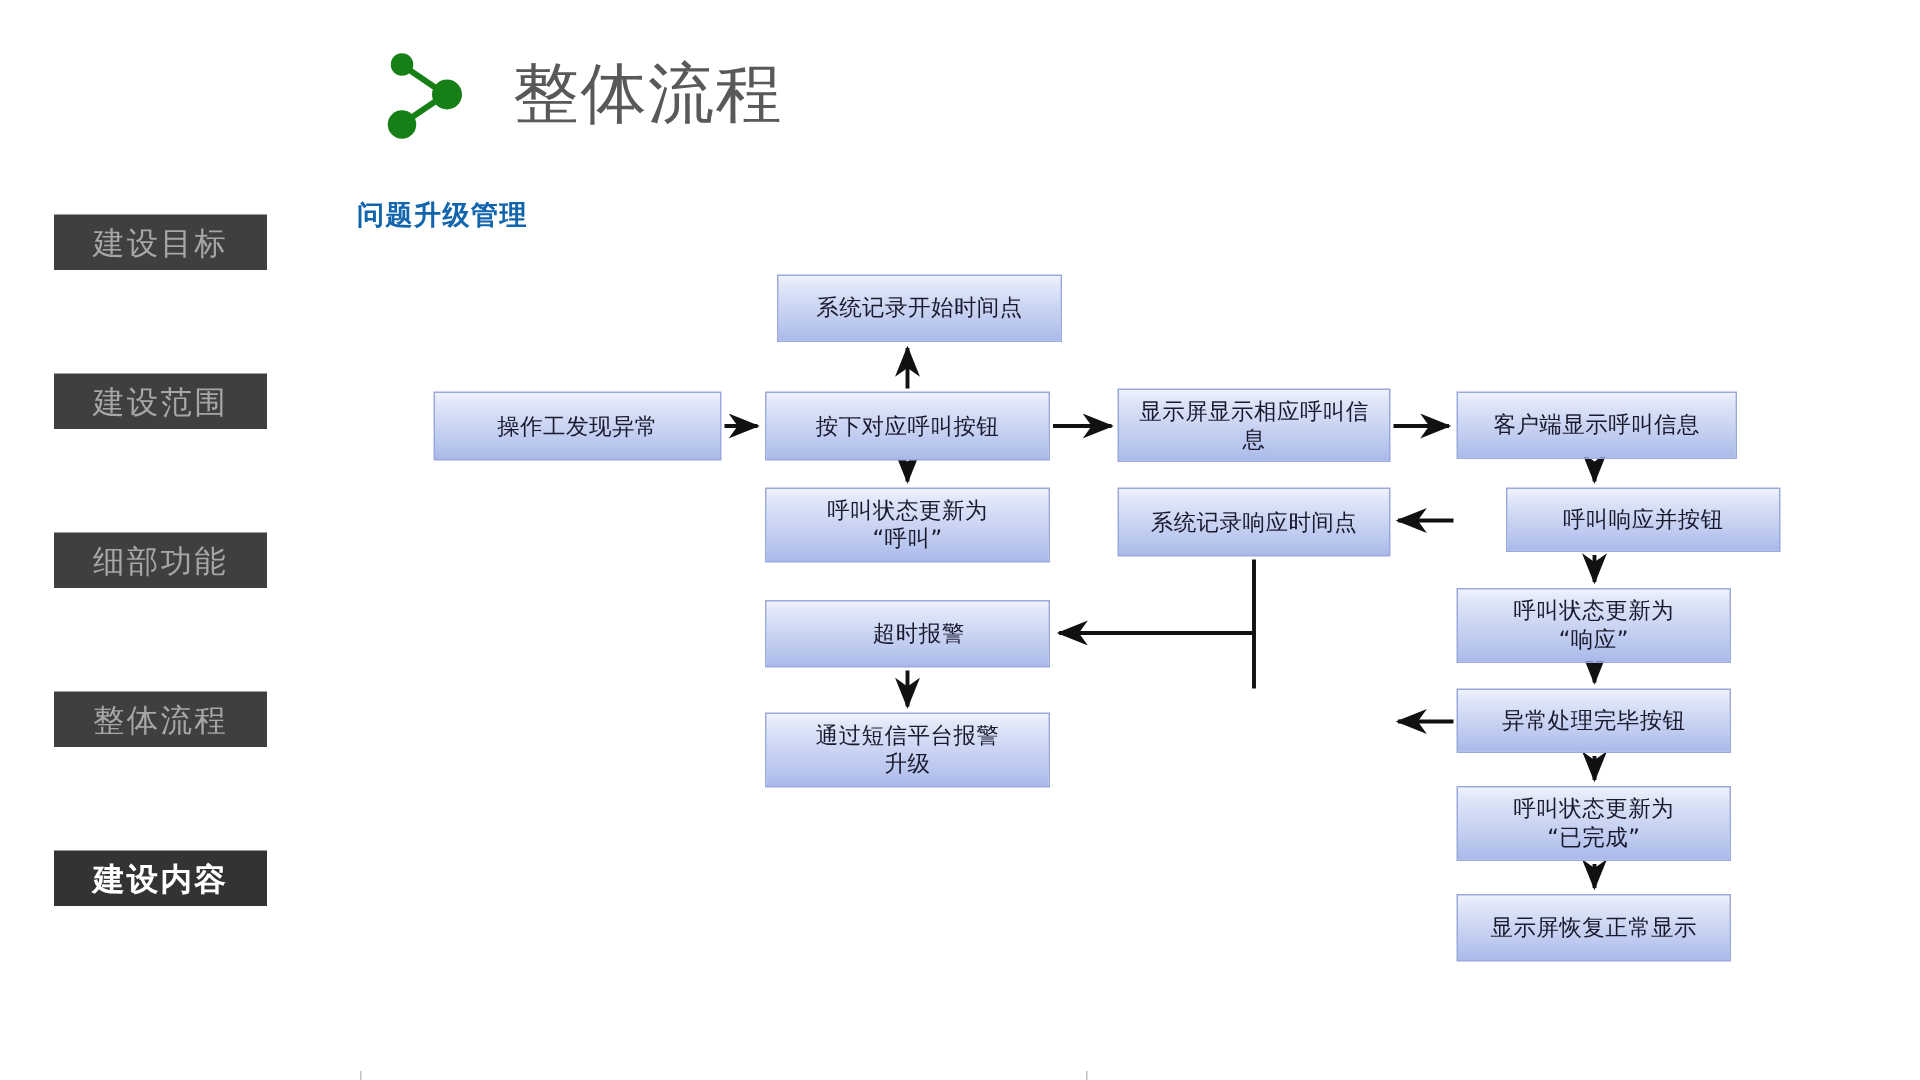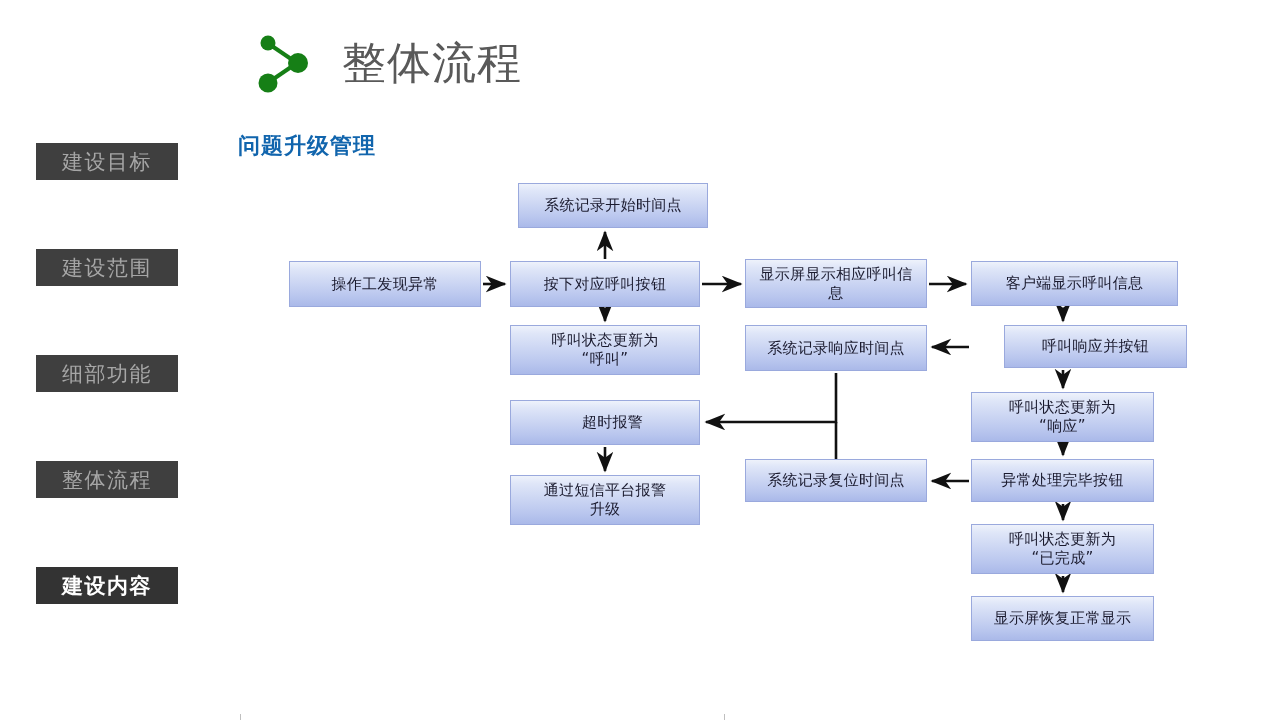--- a/index.html
+++ b/index.html
@@ -47,21 +47,21 @@
     font-weight: 400;
     letter-spacing: 1px;
     white-space: nowrap;
   }
 
   
   #subtitle {
     position: absolute;
     left: 238px;
     top: 131px;
-    font-size: 22px;
+    font-size: 18px;
     font-weight: bold;
     color: #1165ad;
     letter-spacing: 1px;
     white-space: nowrap;
   }
 
   
   #sidebar {
     position: absolute;
     left: 36px;
@@ -220,21 +220,21 @@
     </div>
 
     <div class="node" style="left:510px; top:261px; width:190px; height:46px;">
       <span class="lbl">按下对应呼叫按钮</span>
     </div>
 
     <div class="node" style="left:745px; top:259px; width:182px; height:49px;">
       <span class="lbl">显示屏显示相应呼叫信息</span>
     </div>
 
-    <div class="node" style="left:971px; top:261px; width:207px; height:45px;">
+    <div class="node" style="left:971px; top:261px; width:187px; height:45px;">
       <span class="lbl">客户端显示呼叫信息</span>
     </div>
 
     <div class="node" style="left:510px; top:325px; width:190px; height:50px;">
       <span class="lbl">呼叫状态更新为<br>“呼叫”</span>
     </div>
 
     <div class="node" style="left:745px; top:325px; width:182px; height:46px;">
       <span class="lbl">系统记录响应时间点</span>
     </div>
@@ -248,23 +248,20 @@
     </div>
 
     <div class="node" style="left:510px; top:400px; width:190px; height:45px;padding-left:21px;">
       <span class="lbl">超时报警</span>
     </div>
 
     <div class="node" style="left:971px; top:459px; width:183px; height:43px;">
       <span class="lbl">异常处理完毕按钮</span>
     </div>
 
-    <div class="node" style="left:745px; top:459px; width:182px; height:43px;">
-      <span class="lbl">系统记录复位时间点</span>
-    </div>
 
     <div class="node" style="left:510px; top:475px; width:190px; height:50px;align-items:center;">
       <span class="lbl">通过短信平台报警<br>升级</span>
     </div>
 
     <div class="node" style="left:971px; top:524px; width:183px; height:50px;">
       <span class="lbl">呼叫状态更新为<br>“已完成”</span>
     </div>
 
     <div class="node" style="left:971px; top:596px; width:183px; height:45px;">

